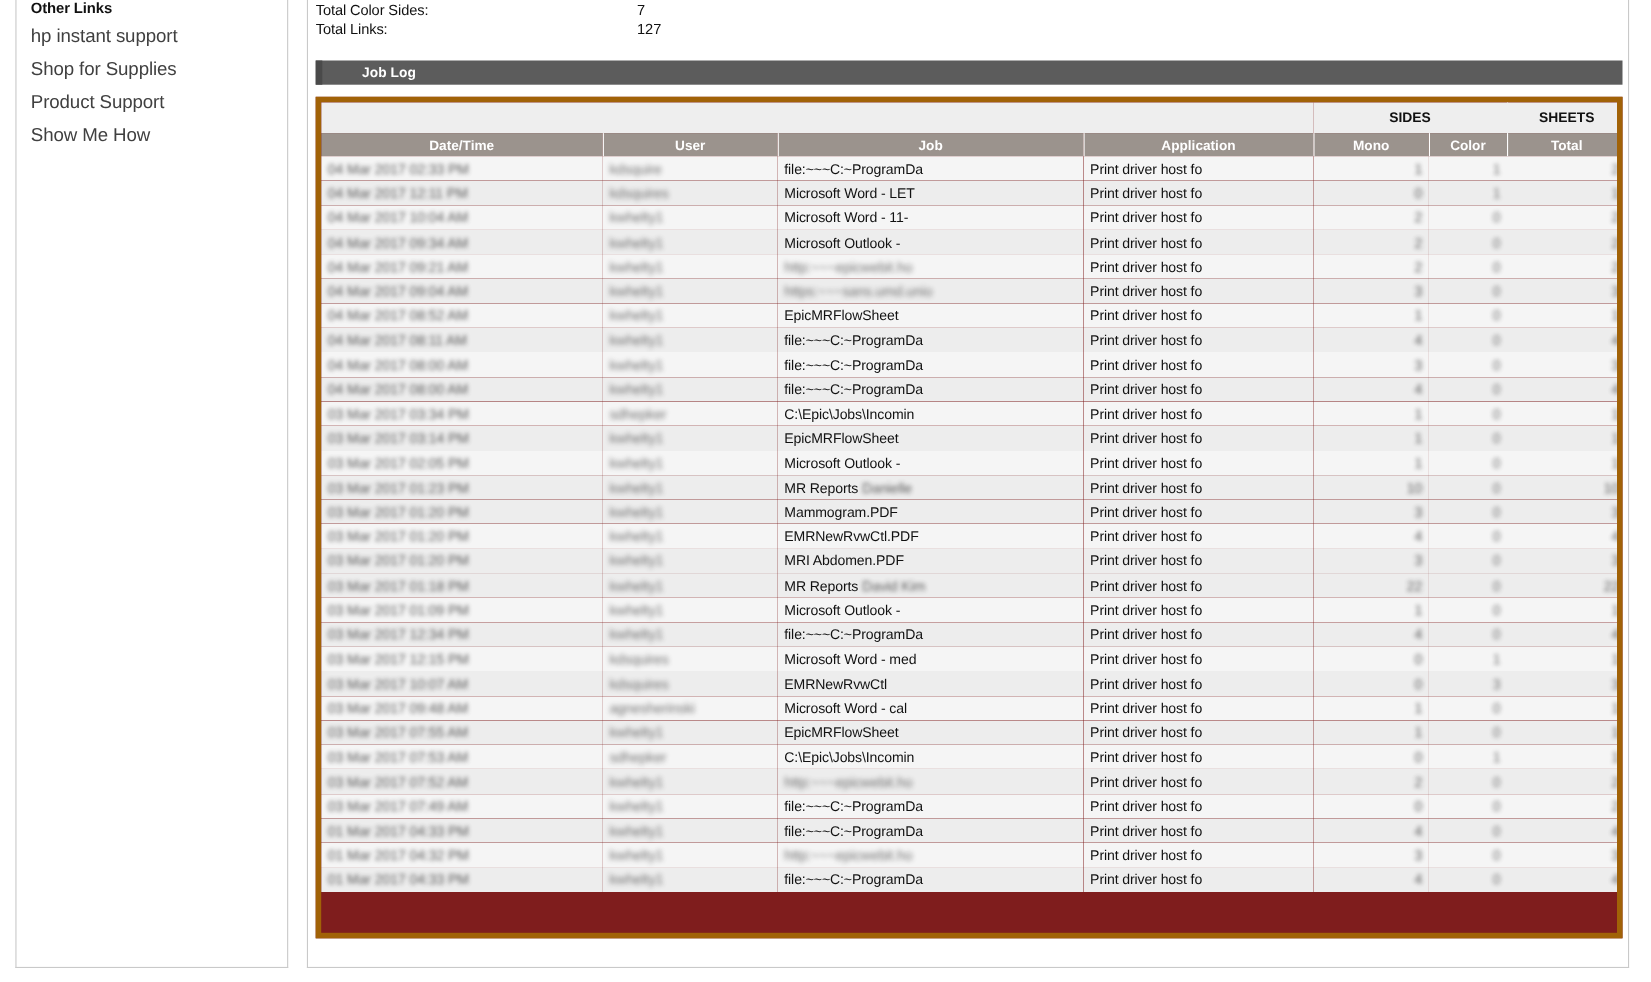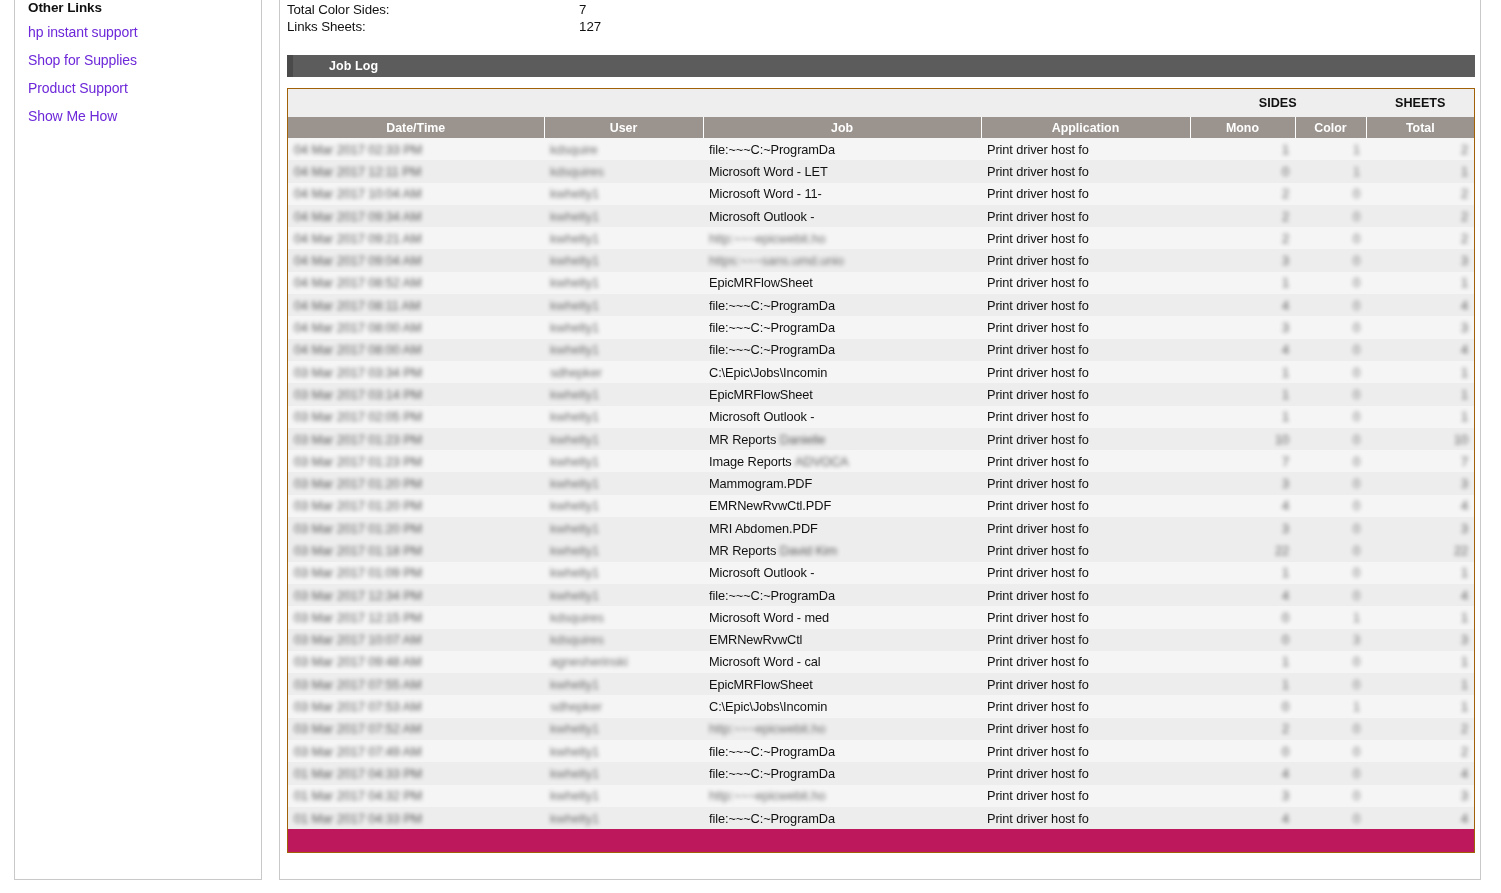--- a/index.html
+++ b/index.html
@@ -46,22 +46,22 @@
   .other-links-title {
     font-size: 13.5px;
     font-weight: bold;
     color: #111111;
     margin: 0 0 8px 0;
     letter-spacing: -0.1px;
   }
   .link-list { list-style: none; margin: 0; padding: 0; }
   .link-list li { margin: 0 0 10px 0; }
   .side-link {
-    font-size: 14px;
-    color: #6d28d9;
+    font-size: 17px;
+    color: #404040;
     text-decoration: none;
     cursor: pointer;
     letter-spacing: -0.1px;
   }
 
   
   #content {
     position: absolute;
     left: 279px; top: -10px;
     width: 1202px; height: 890px;
@@ -111,22 +111,22 @@
     letter-spacing: 0.1px;
     margin-left: 26px;
   }
 
   
   .table-wrap {
     position: absolute;
     left: 7px; top: 98px;
     width: 1188px;
     height: 765px;
-    border: 1px solid #a16207;
-    background: #be185d;
+    border: 5px solid #a16207;
+    background: #7f1d1d;
     overflow: hidden;
   }
   table.joblog {
     width: 100%;
     border-collapse: collapse;
     table-layout: fixed;
     font-size: 12.6px;
   }
   table.joblog col.c-date  { width: 256px; }
   table.joblog col.c-user  { width: 159px; }
@@ -219,21 +219,21 @@
   </div>
 
   <div id="content">
 
     <div class="summary">
       <div class="summary-row">
         <span class="summary-label">Total Color Sides:</span>
         <span class="summary-value">7</span>
       </div>
       <div class="summary-row">
-        <span class="summary-label">Links Sheets:</span>
+        <span class="summary-label">Total Links:</span>
         <span class="summary-value">127</span>
       </div>
     </div>
 
     <div class="section-bar">
       <span class="section-bar-title">Job Log</span>
     </div>
 
     <div class="table-wrap">
       <table class="joblog">
@@ -382,29 +382,20 @@
             </tr>
             <tr class="even">
               <td><span class="redact">03 Mar 2017 01:23 PM</span></td>
               <td><span class="redact light">kwhelty1</span></td>
               <td>MR Reports <span class="redact">Danielle</span></td>
               <td>Print driver host fo</td>
               <td class="num"><span class="redact">10</span></td>
               <td class="num"><span class="redact light">0</span></td>
               <td class="num"><span class="redact">10</span></td>
             </tr>
-            <tr class="odd">
-              <td><span class="redact">03 Mar 2017 01:23 PM</span></td>
-              <td><span class="redact light">kwhelty1</span></td>
-              <td>Image Reports <span class="redact">ADVOCA</span></td>
-              <td>Print driver host fo</td>
-              <td class="num"><span class="redact">7</span></td>
-              <td class="num"><span class="redact light">0</span></td>
-              <td class="num"><span class="redact">7</span></td>
-            </tr>
             <tr class="even">
               <td><span class="redact">03 Mar 2017 01:20 PM</span></td>
               <td><span class="redact light">kwhelty1</span></td>
               <td>Mammogram.PDF</td>
               <td>Print driver host fo</td>
               <td class="num"><span class="redact">3</span></td>
               <td class="num"><span class="redact light">0</span></td>
               <td class="num"><span class="redact">3</span></td>
             </tr>
             <tr class="odd">

